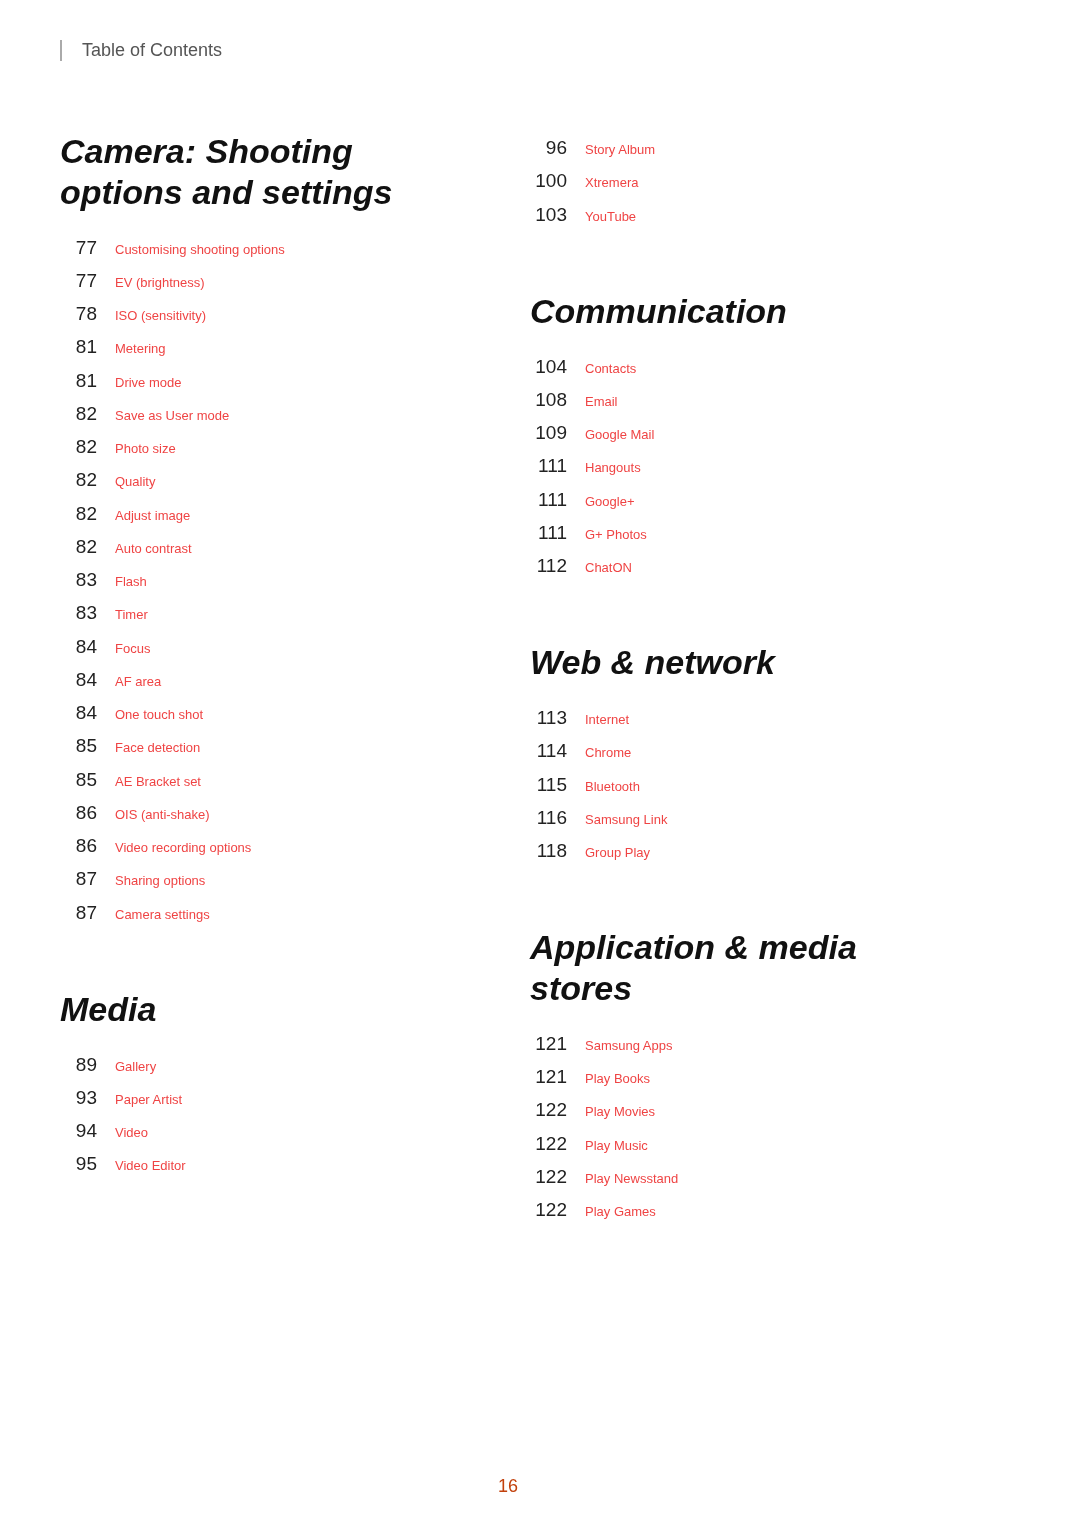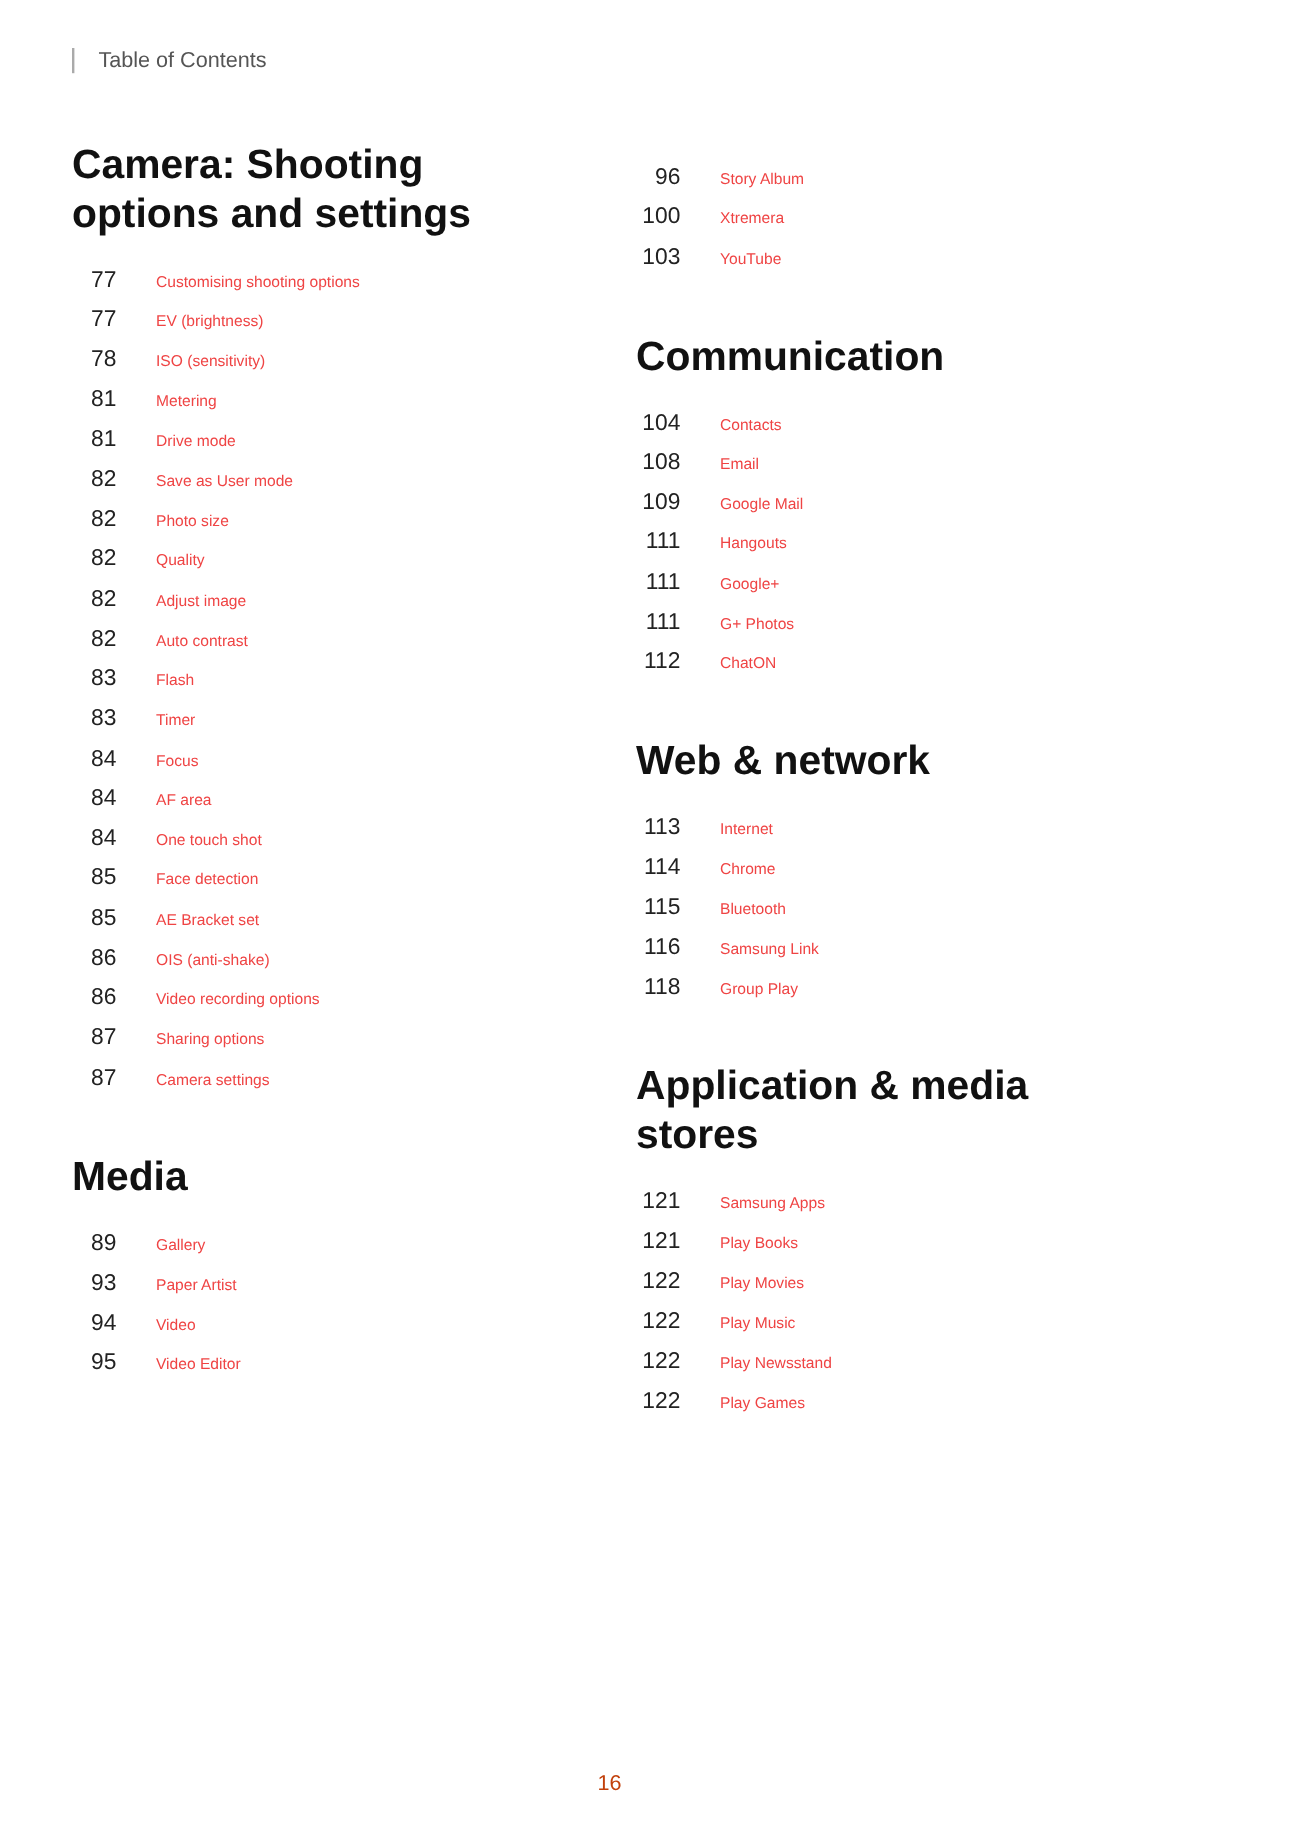--- a/index.html
+++ b/index.html
@@ -45,33 +45,34 @@
     .left-column, .right-column {
       display: flex;
       flex-direction: column;
     }
 
     .section-title {
       font-size: 34px;
       font-weight: bold;
       color: #111;
       margin-bottom: 18px;
-      margin-top: 16px;
+      margin-top: 30px;
       line-height: 1.2;
+      font-style: italic;
     }
 
     .toc-list {
       list-style: none;
       margin-bottom: 30px;
     }
 
     .toc-item {
       display: flex;
       align-items: baseline;
-      gap: 15px;
+      gap: 0;
       font-size: 19px;
       line-height: 1.75;
       color: #222;
     }
 
     .toc-num {
       min-width: 55px;
       text-align: right;
       padding-right: 18px;
       font-size: 19px;

